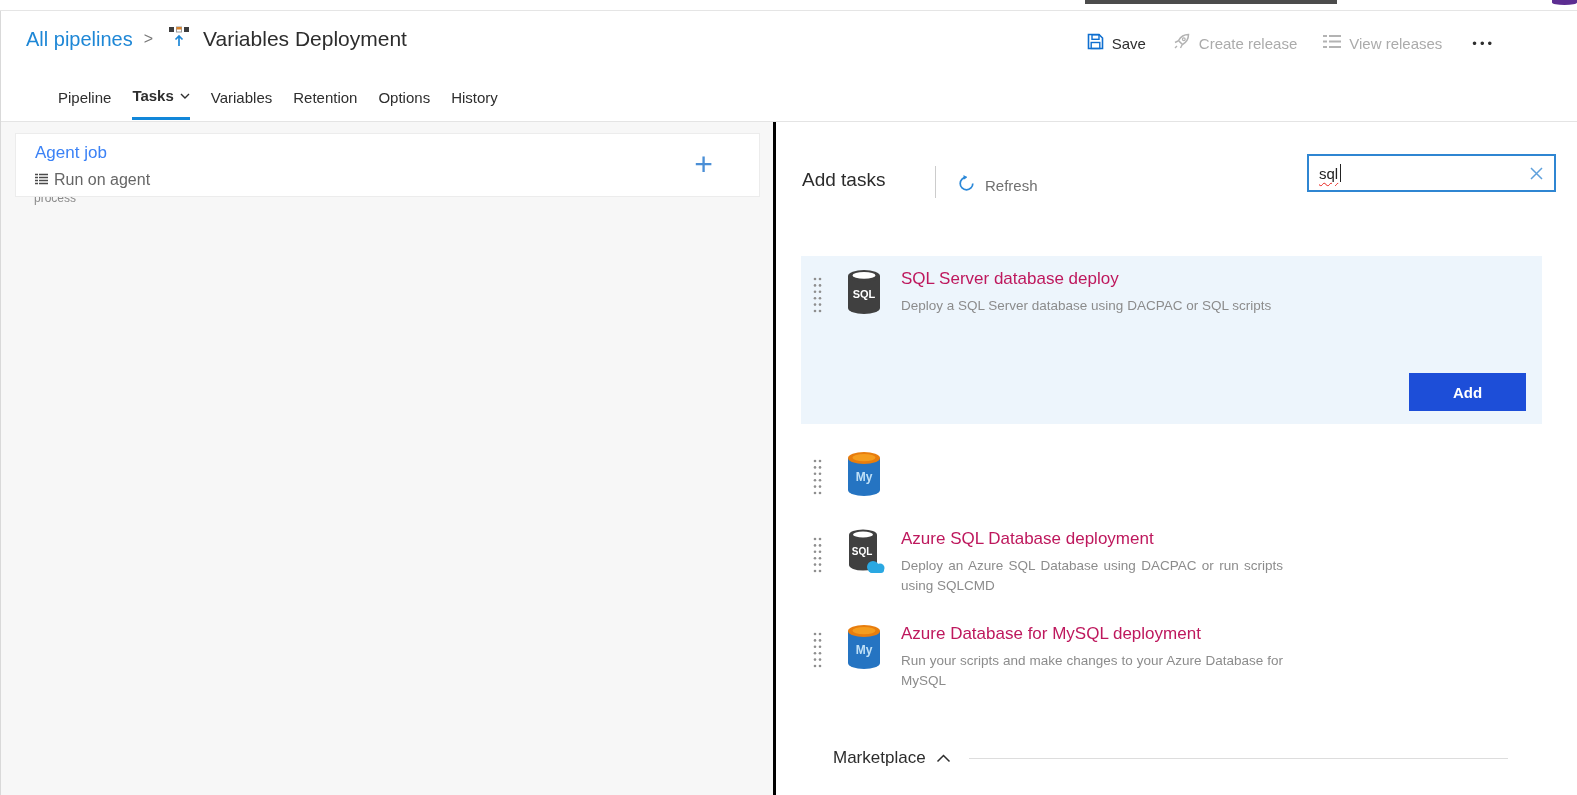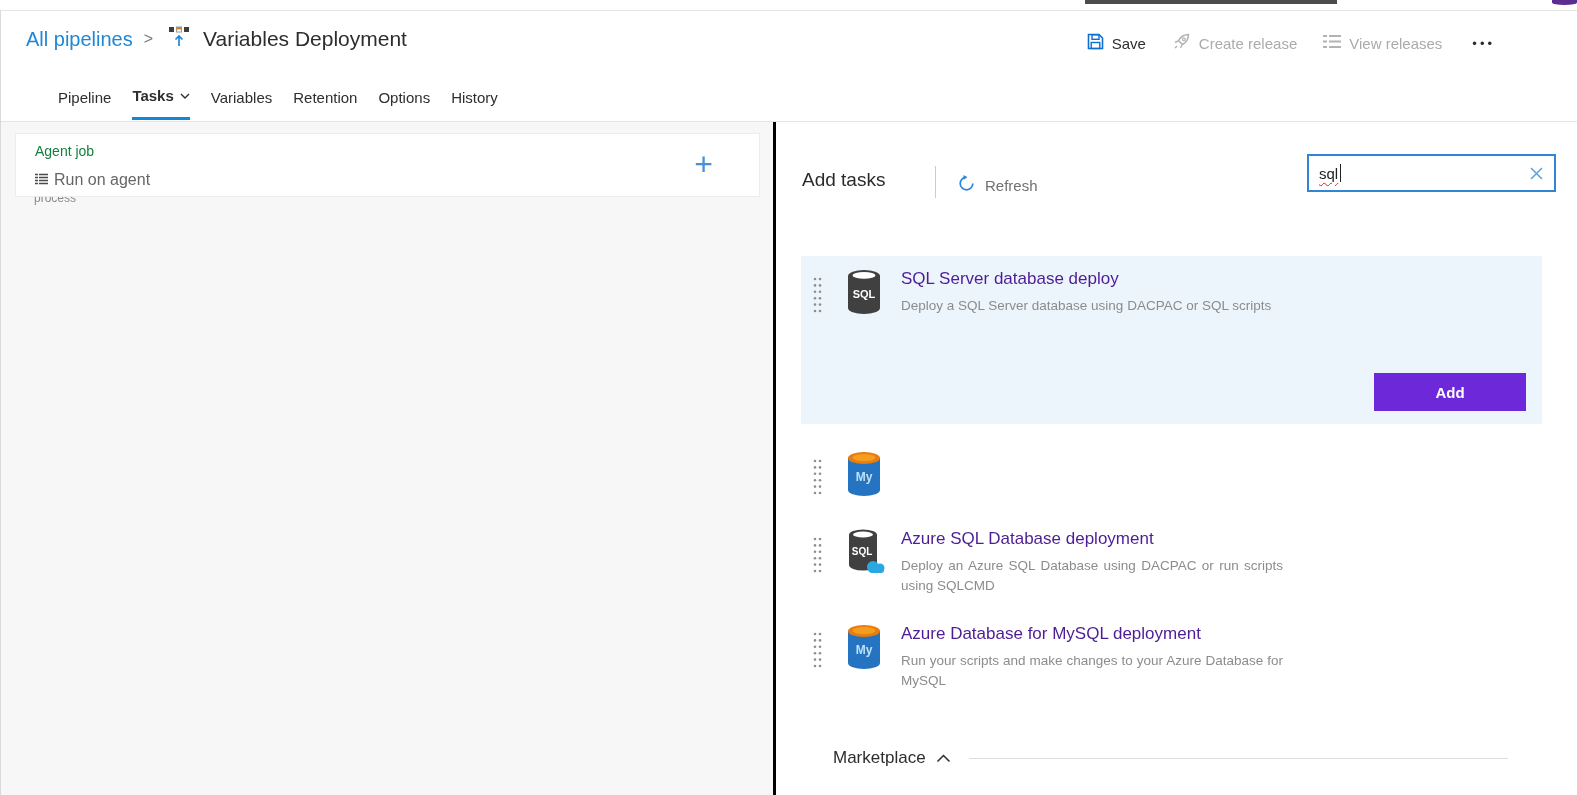--- a/index.html
+++ b/index.html
@@ -36,21 +36,21 @@
 
   
   .content{position:absolute;top:111px;left:0;right:0;bottom:0;display:flex;}
   .left-panel{width:772px;border-right:3px solid #000000;display:flex;flex-direction:row;background:#f7f7f7;}
   .stage-header{background:#fff;height:76px;position:relative;border-bottom:1px solid #e8e8e8;flex:none;}
   .stage-name{position:absolute;top:13px;left:33px;font-size:18px;color:#2d2d2d;}
   .stage-sub{position:absolute;top:55px;left:33px;font-size:12px;color:#8a8a8a;}
   .stage-more{position:absolute;top:20px;right:38px;color:#1287d9;font-size:14px;letter-spacing:3px;font-weight:bold;cursor:pointer;}
   .stage-canvas{flex:1;background:#f7f7f7;padding:11px 13px 0 14px;}
   .job-card{background:#fff;border:1px solid #ececec;height:62px;position:relative;cursor:pointer;}
-  .job-name{position:absolute;top:9px;left:19px;font-size:14px;color:#15803d;}
+  .job-name{position:absolute;top:9px;left:19px;font-size:17px;color:#3b82f6;}
   .job-sub{position:absolute;top:37px;left:19px;display:flex;align-items:center;gap:6px;font-size:16px;color:#666;}
   .job-plus{position:absolute;top:2px;right:46px;font-size:32px;font-weight:100;color:#4b8fd6;cursor:pointer;line-height:56px;}
 
   
   .right-panel{flex:1;position:relative;background:#fff;}
   .add-tasks-title{position:absolute;top:47px;left:26px;font-size:19px;color:#2b2b2b;}
   .vdivider{position:absolute;top:44px;left:159px;width:1px;height:32px;background:#ccc;}
   .refresh{position:absolute;top:52px;left:181px;display:flex;align-items:center;gap:9px;cursor:pointer;}
   .refresh-label{font-size:15px;color:#707070;}
 
@@ -58,23 +58,23 @@
   .search-value{font-size:15px;color:#222;text-decoration:underline wavy #e8231d 1px;text-underline-offset:3px;}
   .caret{display:inline-block;width:1px;height:18px;background:#222;margin-left:2px;vertical-align:middle;}
   .search-clear{margin-left:auto;cursor:pointer;display:flex;align-items:center;}
 
   .task-list{position:absolute;top:134px;left:25px;width:741px;}
   .task-row{position:relative;display:flex;align-items:flex-start;padding:13px 0 13px 0;margin-bottom:2px;cursor:pointer;}
   .task-row.highlighted{background:#edf5fc;height:142px;margin-bottom:14px;}
   .task-handle{width:32px;flex:none;display:flex;justify-content:center;padding-top:7px;}
   .task-icon{width:40px;flex:none;margin-left:12px;}
   .task-text{margin-left:16px;width:382px;}
-  .task-name{font-size:17px;color:#4c1d95;margin-bottom:7px;}
+  .task-name{font-size:17px;color:#be185d;margin-bottom:7px;}
   .task-desc{font-size:13.5px;color:#8c8c8c;line-height:20px;text-align:justify;}
-  .add-btn{position:absolute;right:16px;bottom:13px;width:152px;height:38px;background:#6d28d9;color:#fff;border:none;font-size:15px;font-weight:bold;cursor:pointer;font-family:"Liberation Sans",sans-serif;}
+  .add-btn{position:absolute;right:16px;bottom:13px;width:117px;height:38px;background:#1d4ed8;color:#fff;border:none;font-size:15px;font-weight:bold;cursor:pointer;font-family:"Liberation Sans",sans-serif;}
 
   .marketplace{position:absolute;left:25px;right:69px;bottom:27px;display:flex;align-items:center;cursor:pointer;}
   .marketplace-label{font-size:17px;color:#2d2d2d;margin-left:32px;}
   .marketplace-chevron{margin-left:10px;display:flex;align-items:center;}
   .marketplace-line{flex:1;height:1px;background:#ddd;margin-left:18px;}
 </style>
 </head>
 <body>
 
 <div class="top-strip"></div>

